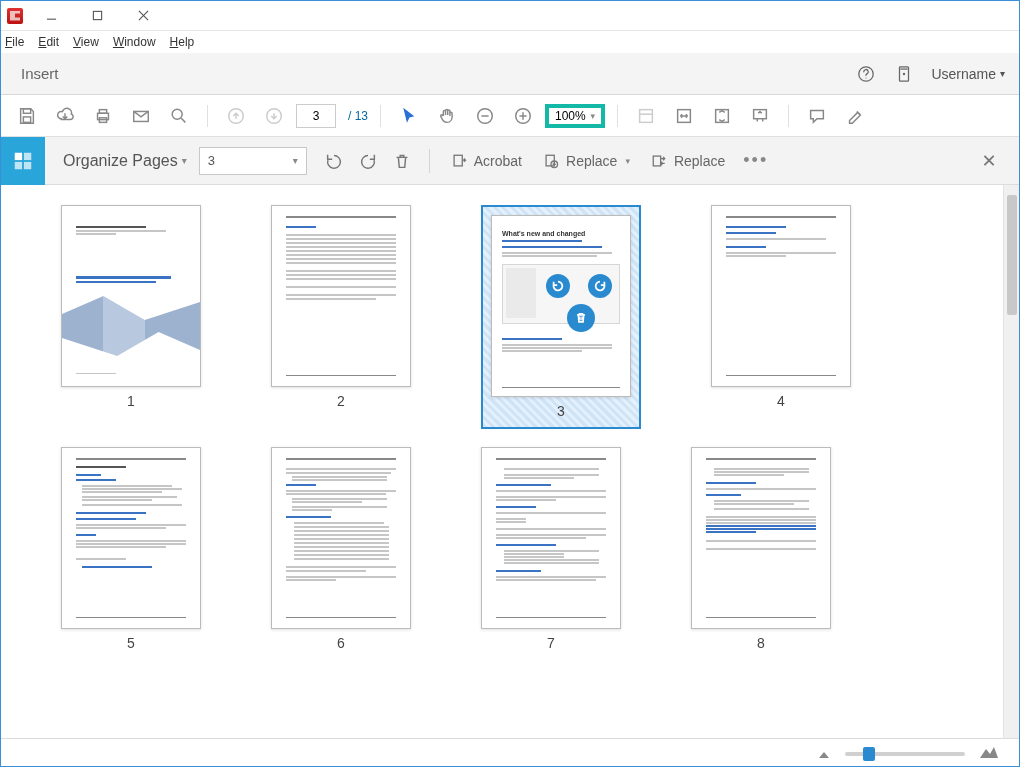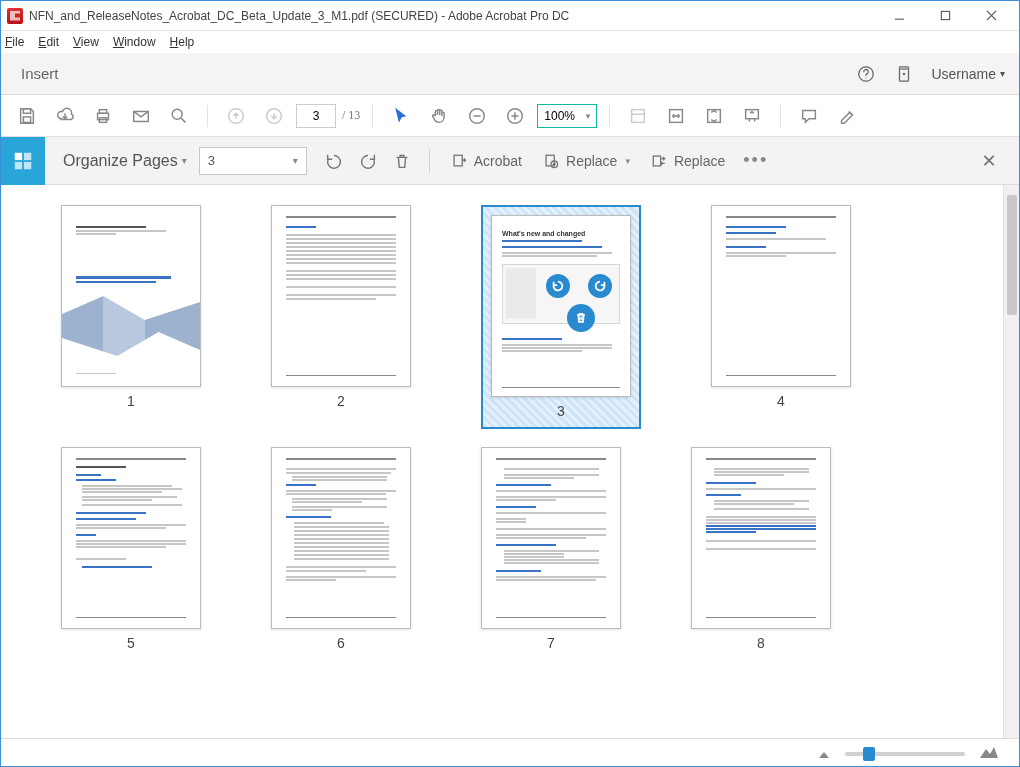--- a/index.html
+++ b/index.html
@@ -31,22 +31,22 @@
 .header-row .username { font-size:14px; color:#555; display:flex; align-items:center; gap:4px; }
 .header-row .username .caret { font-size:10px; }
 
 
 .main-toolbar { height: 42px; display:flex; align-items:center; padding:0 10px; gap:6px; background:#fff; border-bottom:1px solid #e0e0e0; }
 .main-toolbar .tb-icon { width:32px; height:32px; display:flex; align-items:center; justify-content:center; color:#888; cursor:pointer; }
 .main-toolbar .tb-icon svg { width:20px; height:20px; stroke:#888; stroke-width:1.6; fill:none; }
 .main-toolbar .tb-icon.disabled svg { stroke:#ccc; }
 .main-toolbar .sep { width:1px; height:22px; background:#e0e0e0; margin:0 6px; }
 .main-toolbar .page-field { width:40px; height:24px; border:1px solid #ccc; text-align:center; font-size:12px; }
-.main-toolbar .page-total { font-size:12px; color:#737373; margin-left:0;font-family:Liberation Serif, serif; }
-.main-toolbar .zoom-field { width:60px; height:24px; border:1px solid #14b8a6; font-size:12px; display:flex; align-items:center; padding:0 6px; justify-content:space-between; }
+.main-toolbar .page-total { font-size:12px; color:#0369a1; margin-left:6px; }
+.main-toolbar .zoom-field { width:60px; height:24px; border:4px solid #14b8a6; font-size:12px; display:flex; align-items:center; padding:0 6px; justify-content:space-between; }
 .main-toolbar .zoom-field .caret { font-size:9px; color:#888; }
 .main-toolbar .pointer-icon svg { fill:#2a6fd6; stroke:#2a6fd6; }
 
 
 .organize-toolbar { height:48px; display:flex; align-items:center; background:#f3f3f3; border-bottom:1px solid #dcdcdc; }
 .organize-toolbar .org-badge { width:44px; height:48px; background:#2aa5d9; display:flex; align-items:center; justify-content:center; }
 .organize-toolbar .org-badge svg { width:22px; height:22px; fill:#fff; }
 .organize-toolbar .org-label { font-size:16px; color:#555; margin:0 12px 0 18px; display:flex; align-items:center; gap:4px; }
 .organize-toolbar .org-label .caret { font-size:10px; color:#888; }
 .organize-toolbar .page-select { width:108px; height:28px; border:1px solid #c8c8c8; background:#fff; display:flex; align-items:center; padding:0 8px; font-size:13px; color:#555; justify-content:space-between; }
@@ -86,21 +86,20 @@
 .statusbar .mtn { color:#888; }
 .statusbar .slider { width:120px; height:4px; background:#d0d0d0; position:relative; border-radius:2px; }
 .statusbar .slider .knob { position:absolute; top:-5px; left:18px; width:12px; height:14px; background:#2a8ad0; border-radius:2px; }
 
 </style>
 </head>
 <body>
 
 <div class="titlebar">
   <div class="app-icon"></div>
-  <div class="title">NFN_and_ReleaseNotes_Acrobat_DC_Beta_Update_3_M1.pdf (SECURED) - Adobe Acrobat Pro DC</div>
   <div class="win-controls">
     <div class="win-btn">
         <svg viewBox="0 0 12 12">
           <line x1="1" y1="10" x2="11" y2="10"></line>
         </svg>
       </div>
     <div class="win-btn">
         <svg viewBox="0 0 12 12">
           <rect x="1.5" y="1.5" width="9" height="9"></rect>
         </svg>

